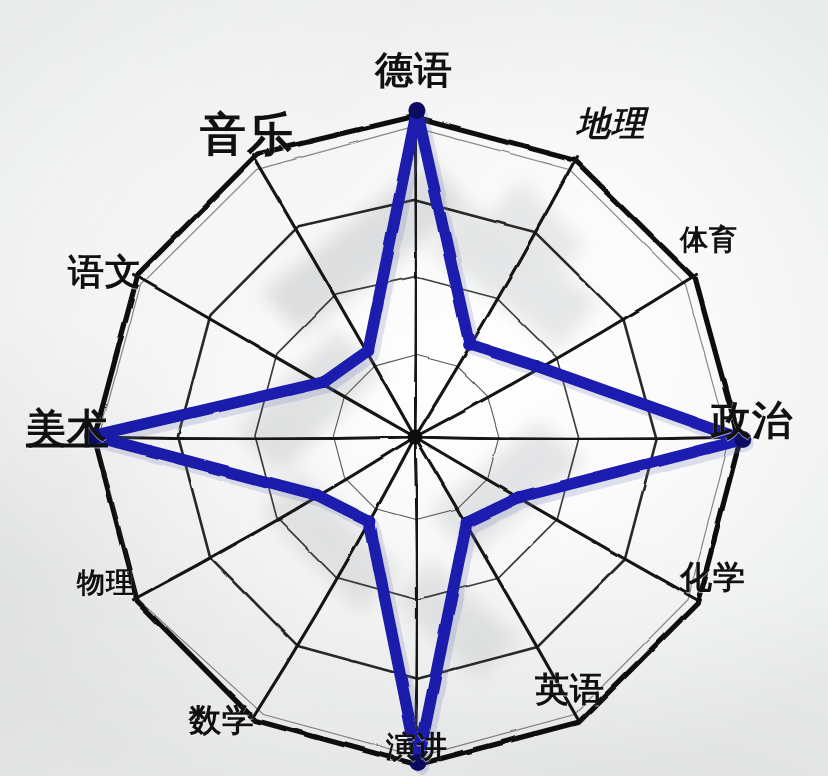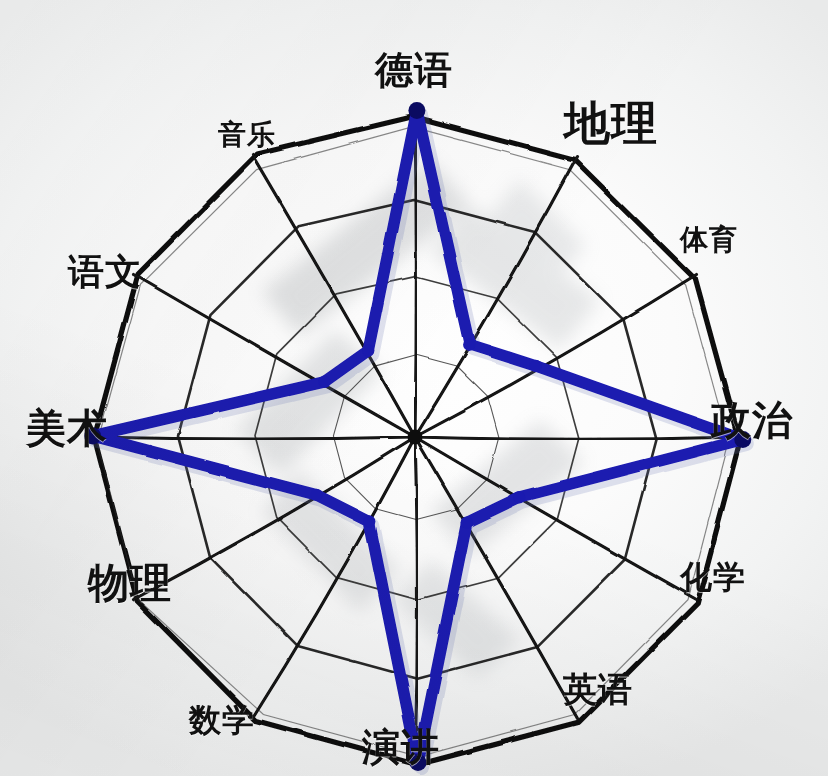--- a/index.html
+++ b/index.html
@@ -104,26 +104,26 @@
         <circle cx="92.6" cy="435.9" r="8.5" fill="#0b0b63"></circle>
         <circle cx="324.4" cy="381.8" r="6.2" fill="#1a1ab0"></circle>
         <circle cx="368.2" cy="350.6" r="6.2" fill="#1a1ab0"></circle>
       </g>
   </svg>
 
   <div id="paperShade"></div>
 
   <div id="labels-layer">
       <div class="axis-label" style="left: 414px; top: 70px; font-size: 38px; transform: translate(-50%, -50%);">德语</div>
-      <div class="axis-label" style="left: 611px; top: 124px; font-size: 46px; transform: translate(-50%, -50%);">地理</div>
+      <div class="axis-label" style="left: 611px; top: 124px; font-size: 34px; transform: translate(-50%, -50%); font-style: italic;">地理</div>
       <div class="axis-label" style="left: 709px; top: 240px; font-size: 28px; transform: translate(-50%, -50%);">体育</div>
       <div class="axis-label" style="left: 752px; top: 420px; font-size: 40px; transform: translate(-50%, -50%);">政治</div>
       <div class="axis-label" style="left: 713px; top: 578px; font-size: 32px; transform: translate(-50%, -50%);">化学</div>
-      <div class="axis-label" style="left: 598px; top: 690px; font-size: 34px; transform: translate(-50%, -50%);">英语</div>
-      <div class="axis-label" style="left: 401px; top: 747px; font-size: 38px; transform: translate(-50%, -50%);">演讲</div>
+      <div class="axis-label" style="left: 570px; top: 690px; font-size: 34px; transform: translate(-50%, -50%);">英语</div>
+      <div class="axis-label" style="left: 417px; top: 747px; font-size: 30px; transform: translate(-50%, -50%);">演讲</div>
       <div class="axis-label" style="left: 222px; top: 721px; font-size: 32px; transform: translate(-50%, -50%);">数学</div>
-      <div class="axis-label" style="left: 106px; top: 583px; font-size: 41px; transform: translate(-50%, -50%); margin-left: 24px;">物理</div>
-      <div class="axis-label" style="left: 67px; top: 428px; font-size: 40px; transform: translate(-50%, -50%);">美术</div>
+      <div class="axis-label" style="left: 106px; top: 583px; font-size: 28px; transform: translate(-50%, -50%);">物理</div>
+      <div class="axis-label" style="left: 67px; top: 428px; font-size: 40px; transform: translate(-50%, -50%); text-decoration: underline;">美术</div>
       <div class="axis-label" style="left: 105px; top: 272px; font-size: 36px; transform: translate(-50%, -50%); font-family: Liberation Mono, monospace;">语文</div>
-      <div class="axis-label" style="left: 247px; top: 135px; font-size: 28px; transform: translate(-50%, -50%);">音乐</div>
+      <div class="axis-label" style="left: 247px; top: 135px; font-size: 46px; transform: translate(-50%, -50%);">音乐</div>
     </div>
 
 </div>
 
 </body></html>

